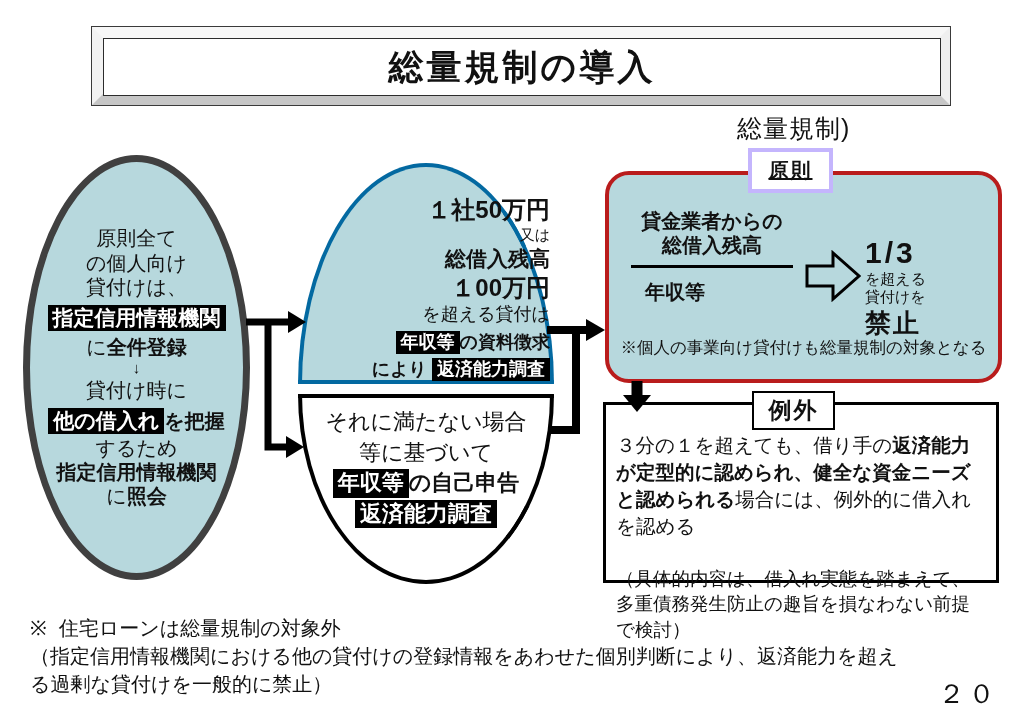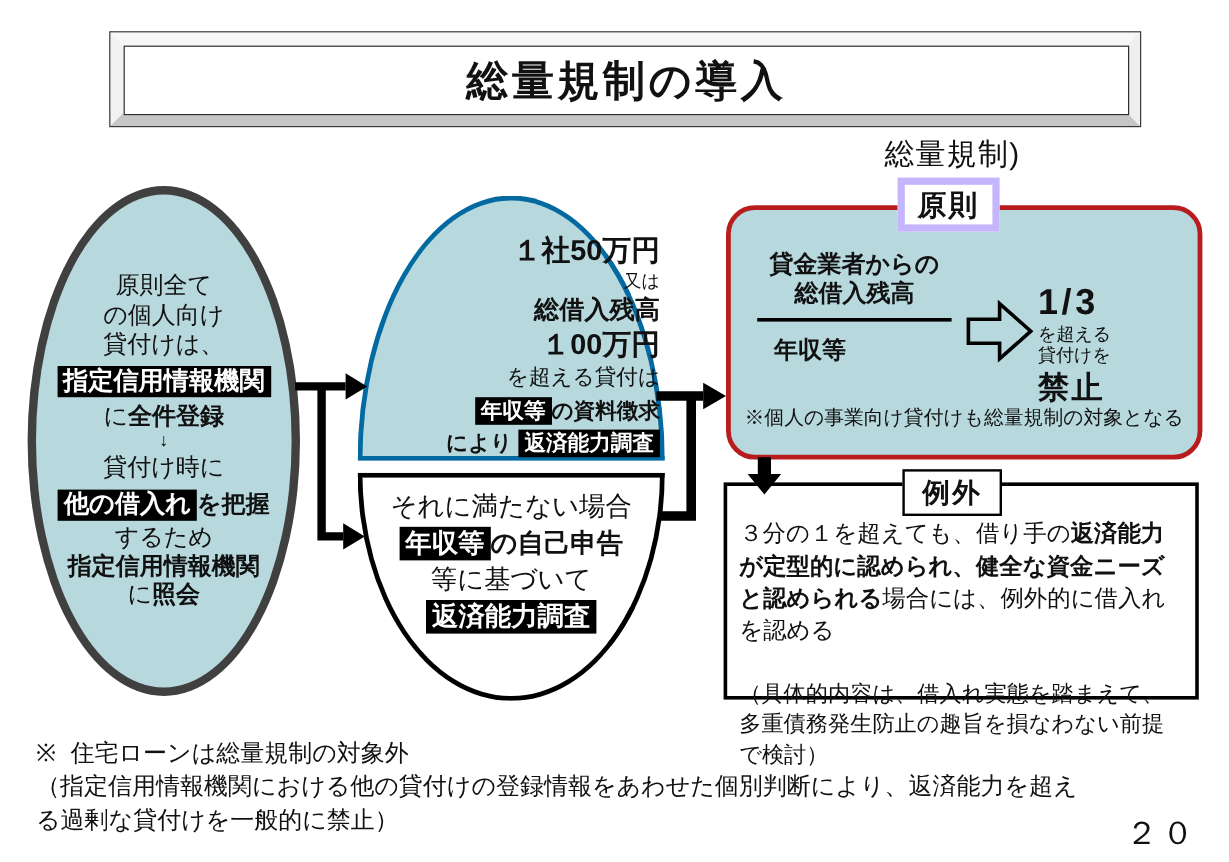--- a/index.html
+++ b/index.html
@@ -44,22 +44,22 @@
   .b{font-weight:bold;}
   .inv{background:#000;color:#fff;font-weight:bold;padding:0 5px;display:inline-block;}
   .mt2{margin-top:2px;} .mt4{margin-top:4px;} .mt6{margin-top:6px;}
   .fs15{font-size:15px;} .fs21{font-size:21px;} .fs24{font-size:24px;}
 
   
   .pbox{
     left:605px;top:171px;width:397px;height:212px;border:4px solid #b91c1c;border-radius:24px;z-index:1;
   }
   .plabel{
-    left:748px;top:148px;width:85px;height:45px;background:#fff;border:6px solid #c4b5fd;z-index:3;
-    display:flex;align-items:center;justify-content:center;font-size:24px;font-weight:bold;letter-spacing:2px;
+    left:748px;top:148px;width:85px;height:45px;background:#fff;border:4px solid #c4b5fd;z-index:3;
+    display:flex;align-items:center;justify-content:center;font-size:20px;font-weight:bold;letter-spacing:2px;text-decoration:underline;
   }
   .fraction{left:22px;top:34px;width:162px;text-align:center;font-size:20px;font-weight:bold;line-height:1.2;}
   .frac-line{border-top:3px solid #000;margin:8px 0 12px 0;}
   .denominator{text-align:left;padding-left:14px;}
   .blockarrow{left:196px;top:75px;}
   .rescol{left:256px;top:60px;line-height:1.18;}
   .res-frac{font-size:30px;font-weight:bold;letter-spacing:3px;}
   .res-small{font-size:15px;}
   .res-ban{font-size:26px;font-weight:bold;letter-spacing:2px;margin-top:2px;}
   .pnote{left:0;bottom:20px;width:100%;text-align:center;font-family:"Liberation Serif",serif;font-size:16.5px;}
@@ -145,24 +145,24 @@
     <div class="mt4">
       <span class="inv">年収等</span><span class="b">の資料徴求</span>
     </div>
     <div class="mt4">
       <span class="b">により</span> <span class="inv">返済能力調査</span>
     </div>
   </div>
 
   <div class="abs bowl">
     <div>それに満たない場合</div>
+    <div class="mt2">等に基づいて</div>
     <div class="mt2">
       <span class="inv">年収等</span><span class="b">の自己申告</span>
     </div>
-    <div class="mt2">等に基づいて</div>
     <div class="mt2">
       <span class="inv">返済能力調査</span>
     </div>
   </div>
 
   <div class="abs pbox shape-fill">
     <div class="abs fraction">
       <div>
         <div>貸金業者からの</div>
         <div>総借入残高</div>

